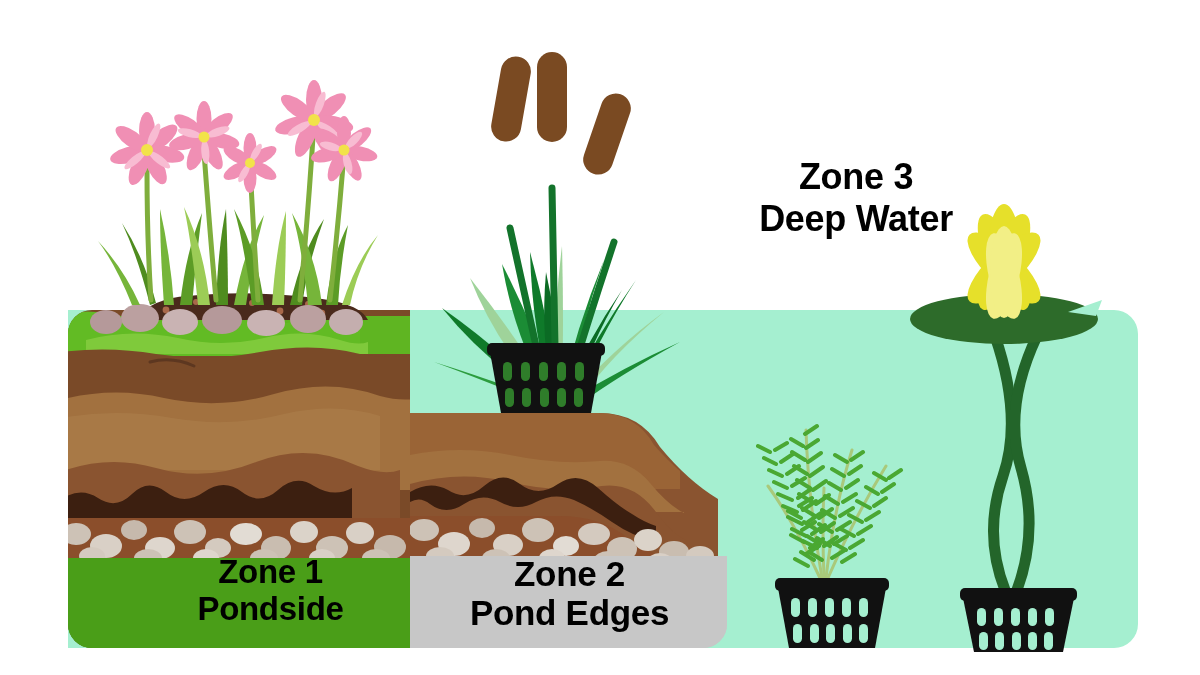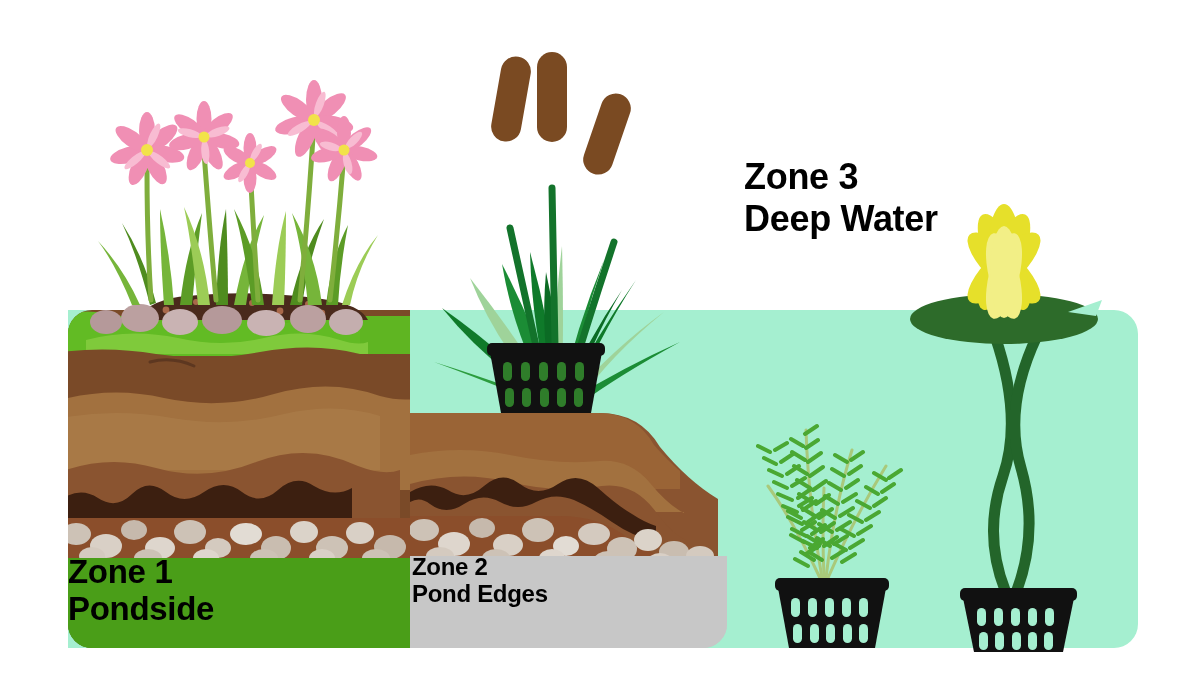--- a/index.html
+++ b/index.html
@@ -7,29 +7,29 @@
     width: 1200px; height: 675px;
     background: #ffffff;
     font-family: "Liberation Sans", sans-serif;
     overflow: hidden;
   }
   #stage { position: relative; width: 1200px; height: 675px; }
   #stage > svg { position: absolute; left: 0; top: 0; }
 
   .zone-label {
     position: absolute;
-    text-align: left;
+    text-align: center;
     color: #000000;
     font-weight: bold;
     line-height: 1.12;
     letter-spacing: -0.3px;
     white-space: pre-line;
   }
   #label-zone1 { left: 68px;  top: 554px; width: 405px; font-size: 33px; }
-  #label-zone2 { left: 412px; top: 554px; width: 315px; font-size: 24px; }
+  #label-zone2 { left: 412px; top: 554px; width: 315px; font-size: 35px; }
   #label-zone3 { left: 744px; top: 156px; width: 224px; font-size: 36px; line-height: 1.16; }
 </style>
 </head>
 <body>
 
 <div id="stage">
 
   <svg width="1200" height="675" viewBox="0 0 1200 675">
     <defs>
       <clipPath id="clip-water">

